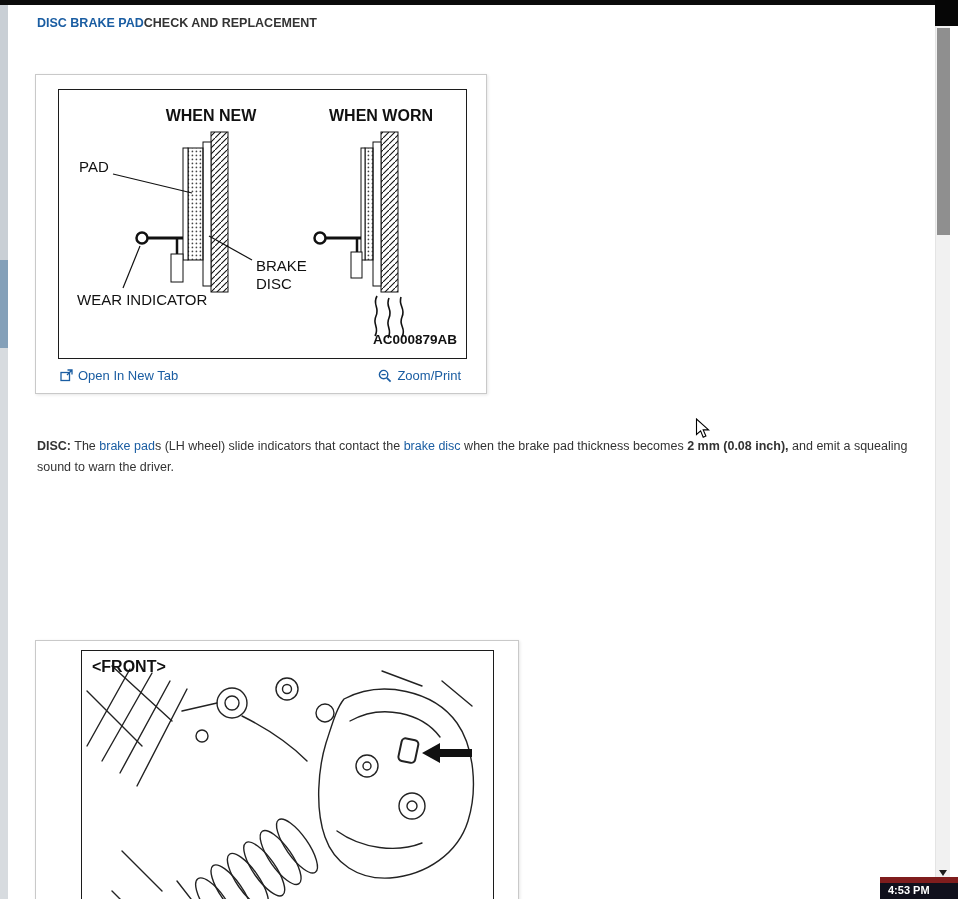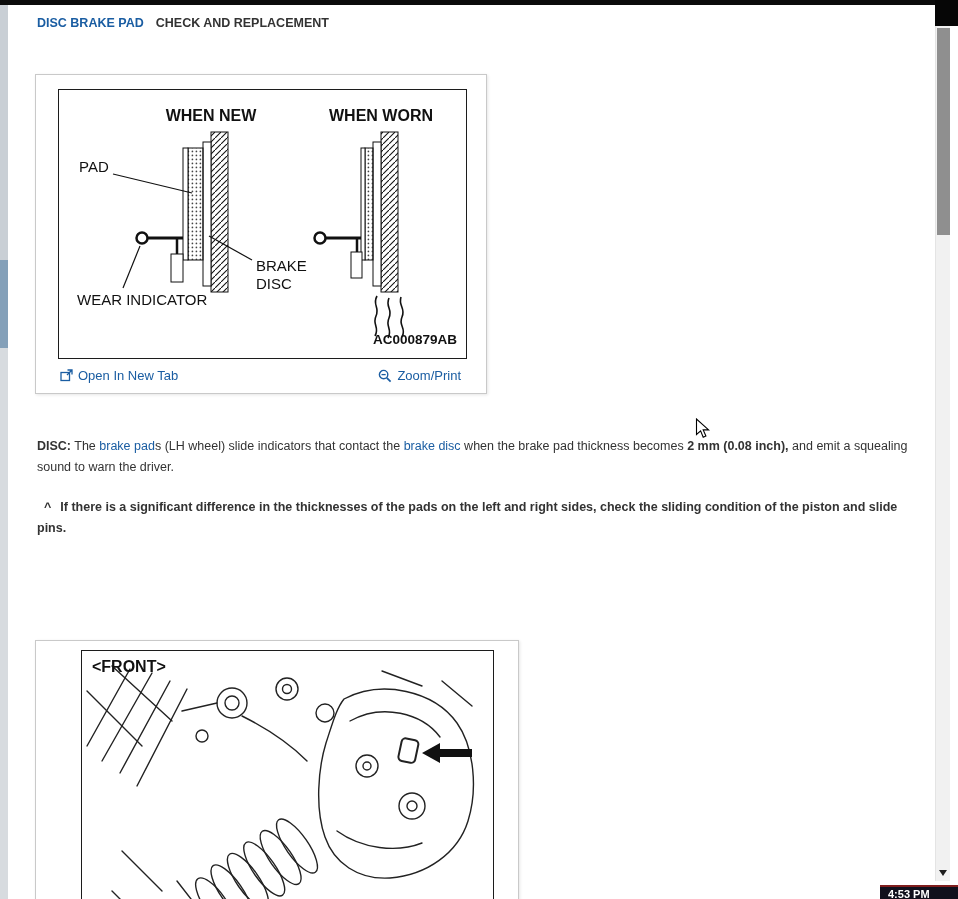--- a/index.html
+++ b/index.html
@@ -10,21 +10,21 @@
   .top-border { position:absolute; top:0; left:0; width:958px; height:5px; background:#0b0b0b; z-index:6; }
 
   .left-strip { position:absolute; left:0; top:5px; width:8px; height:894px; background:#c9cfd5; z-index:4; }
   .left-strip .accent1 { position:absolute; top:255px; left:0; width:100%; height:88px; background:#84a0b9; }
   .left-strip .accent2 { position:absolute; top:343px; left:0; width:100%; height:551px; background:#d7dbdf; }
 
   .content { position:absolute; left:8px; top:5px; width:927px; height:894px; background:#fff; z-index:1; }
 
   .page-title { position:absolute; left:29px; top:11px; font-size:12.5px; font-weight:bold; color:#333; }
   .page-title .t-link { color:#1a5da2; cursor:pointer; }
-  .page-title .t-rest { margin-left:12px; }
+  .page-title .t-rest { margin-left:0; }
 
   .fig-card { position:absolute; background:#fff; border:1px solid #c9c9c9; box-shadow:1px 1px 3px rgba(0,0,0,0.10); }
   .fig1 { left:27px; top:69px; width:452px; height:320px; padding:14px 19px 16px 22px; }
   .fig2 { left:27px; top:635px; width:484px; height:470px; padding:9px 0 0 45px; }
   .fig-image { border:1px solid #1c1c1c; background:#fff; overflow:hidden; }
   .fig1 .fig-image { width:409px; height:270px; }
   .fig2 .fig-image { width:413px; height:420px; }
 
   .fig-toolbar { display:flex; justify-content:space-between; align-items:center; padding:9px 6px 0 2px; }
   .fig-link { display:inline-flex; align-items:center; gap:5px; color:#1a5da2; font-size:13px; cursor:pointer; text-decoration:none; }
@@ -40,21 +40,21 @@
   .dtxt { font-family:"Liberation Sans", sans-serif; font-size:15px; fill:#111; }
   .dtxt-bold { font-family:"Liberation Sans", sans-serif; font-size:16px; font-weight:bold; fill:#111; }
   .dcode { font-family:"Liberation Sans", sans-serif; font-size:13.5px; font-weight:bold; fill:#111; }
 
   .scrollbar { position:absolute; right:8px; top:5px; width:15px; height:876px; background:#f1f1f1; border-left:1px solid #e4e4e4; z-index:5; }
   .scroll-thumb { position:absolute; left:1px; top:23px; width:13px; height:207px; background:#8f8f8f; cursor:pointer; }
   .scroll-down-btn { position:absolute; left:0; bottom:0; width:100%; height:17px; background:#f1f1f1; display:flex; align-items:center; justify-content:center; cursor:pointer; }
   .scroll-down-arrow { width:0; height:0; border-left:4.5px solid transparent; border-right:4.5px solid transparent; border-top:6px solid #1c1c1c; }
   .top-cap { position:absolute; right:0; top:0; width:23px; height:26px; background:#060606; z-index:7; }
 
-  .taskbar-corner { position:absolute; right:0; bottom:0; width:78px; height:14px; background:#10101c; border-top:2px solid #7f1d1d; z-index:8; overflow:hidden; }
+  .taskbar-corner { position:absolute; right:0; bottom:0; width:78px; height:22px; background:#10101c; border-top:6px solid #7f1d1d; z-index:8; overflow:hidden; }
   .taskbar-time { color:#fff; font-size:11px; font-weight:bold; line-height:15px; padding-left:8px; white-space:nowrap; }
 
   .cursor { position:absolute; left:695px; top:418px; z-index:10; pointer-events:none; }
 </style>
 </head>
 <body>
 
 <div class="screen">
   <div class="top-border"></div>
 
@@ -130,21 +130,20 @@
             <line x1="8.8" y1="8.8" x2="12.6" y2="12.6" stroke="#1a5da2" stroke-width="1.7"></line>
           </svg>
           <span>Zoom/Print</span>
         </a>
       </div>
     </div>
 
     <p class="note"><span class="b">DISC:</span><span> The </span><a class="inline-link">brake pad</a><span>s (LH wheel) slide indicators that contact the </span><a class="inline-link">brake disc</a><span> when the brake pad thickness becomes </span><span class="b">2 mm (0.08 inch),</span><span> and emit a squealing sound to warn the driver.</span></p>
 
     <div class="caution">
-      <div class="caution-item"><span class="caret">^</span><span>If there is a significant difference in the thicknesses of the pads on the left and right sides, check the sliding condition of the piston and slide pins.</span></div>
     </div>
 
     <div class="fig-card fig2">
       <div class="fig-image">
         <svg width="411" height="418" viewBox="0 0 411 418" xmlns="http://www.w3.org/2000/svg">
           <g fill="none" stroke="#222" stroke-width="1.4" stroke-linecap="round">
 
             <path d="M5,95 L48,18"></path>
               <path d="M20,110 L70,22"></path>
               <path d="M38,122 L88,30"></path>

